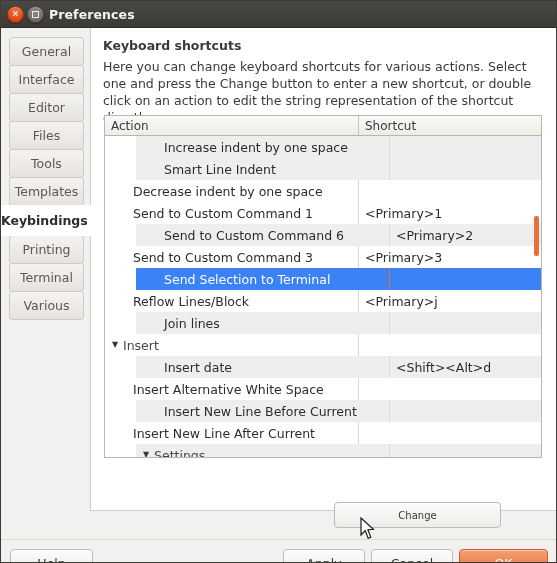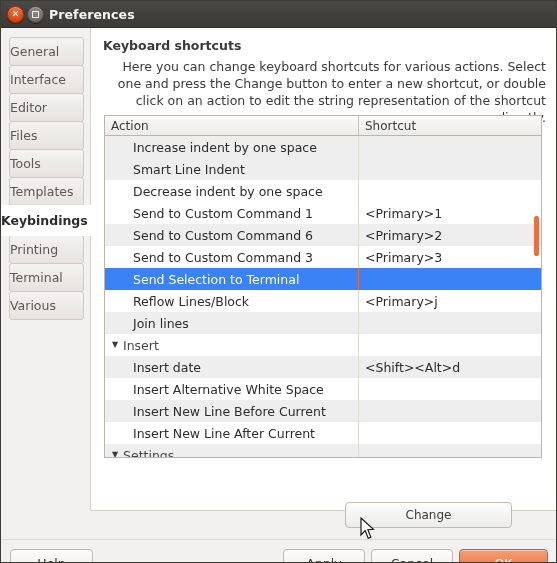--- a/index.html
+++ b/index.html
@@ -72,21 +72,21 @@
   #tabstrip {
     position: absolute;
     left: 0; top: 0;
     width: 90px; height: 483px;
     padding-top: 9px;
     background: #f2f1f0;
     border-right: 1px solid #d4d0c8;
   }
   .tab {
     position: relative;
-    display: flex; align-items: center; justify-content: flex-start;
+    display: flex; align-items: center; justify-content: center;
     height: 29px;
     margin: 0 6px 0 8px;
     font-size: 12.5px;
     color: #5c5855;
     background: linear-gradient(to bottom, #f4f3f1 0%, #e6e3df 100%);
     border: 1px solid #cfcbc4;
     border-radius: 3px;
     margin-bottom: -1px;
     cursor: default;
   }
@@ -105,21 +105,20 @@
   }
 
   
   #content {
     position: absolute;
     left: 90px; top: 0;
     width: 467px; height: 483px;
     background: #ffffff;
     border-right: 1px solid #d4d0c8;
     border-bottom: 1px solid #d4d0c8;
-    text-align: right;
   }
   #section-title {
     position: absolute; left: 12px; top: 10px;
     font-size: 12.5px; font-weight: bold; color: #3b3a38;
   }
   #section-desc {
     position: absolute; left: 12px; top: 30px; width: 443px;
     font-size: 12.5px; color: #3b3a38;
     line-height: 17px;
   }
@@ -152,21 +151,21 @@
 
   #tree-body { position: relative; }
   .trow {
     display: flex;
     height: 22px;
     font-size: 12.5px;
     color: #2e2c2a;
     cursor: default;
   }
   .trow.odd   { background: #ffffff; }
-  .trow.even  { background: #eeeeee; }
+  .trow.even  { background: #eeeeee; margin-left: 31px; }
   .trow.selected { background: #ec6c35; color: #ffffff; }
   .trow .c-action {
     width: 254px;
     display: flex; align-items: center;
     padding-left: 6px;
     border-right: 1px solid #ddd9d3;
     overflow: hidden; white-space: nowrap;
   }
   .trow.selected .c-action { border-right-color: #ec6c35; }
   .trow .c-shortcut {
@@ -200,24 +199,24 @@
     right: 2px;
     top: 100px;
     width: 5px; height: 40px;
     background: #e8703a;
     border-radius: 2px;
   }
 
   
   #change-btn {
     position: absolute;
-    left: 254px; top: 474px;
+    left: 243px; top: 474px;
     width: 167px; height: 26px;
     display: flex; align-items: center; justify-content: center;
-    font-size: 12px; color: #3b3a38;
+    font-size: 10px; color: #3b3a38;
     background: linear-gradient(to bottom, #fdfcfb 0%, #ececea 100%);
     border: 1px solid #bfbab3;
     border-radius: 4px;
     box-shadow: inset 0 1px 0 #ffffff;
     cursor: default;
   }
 
   
   #action-area {
     position: absolute;

